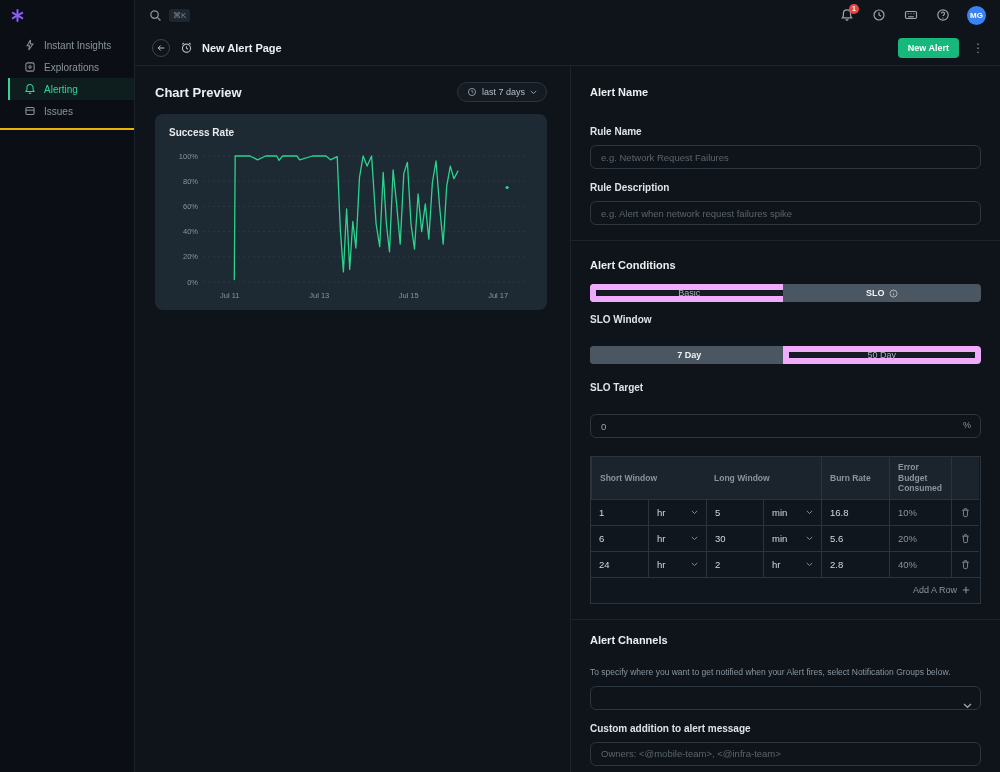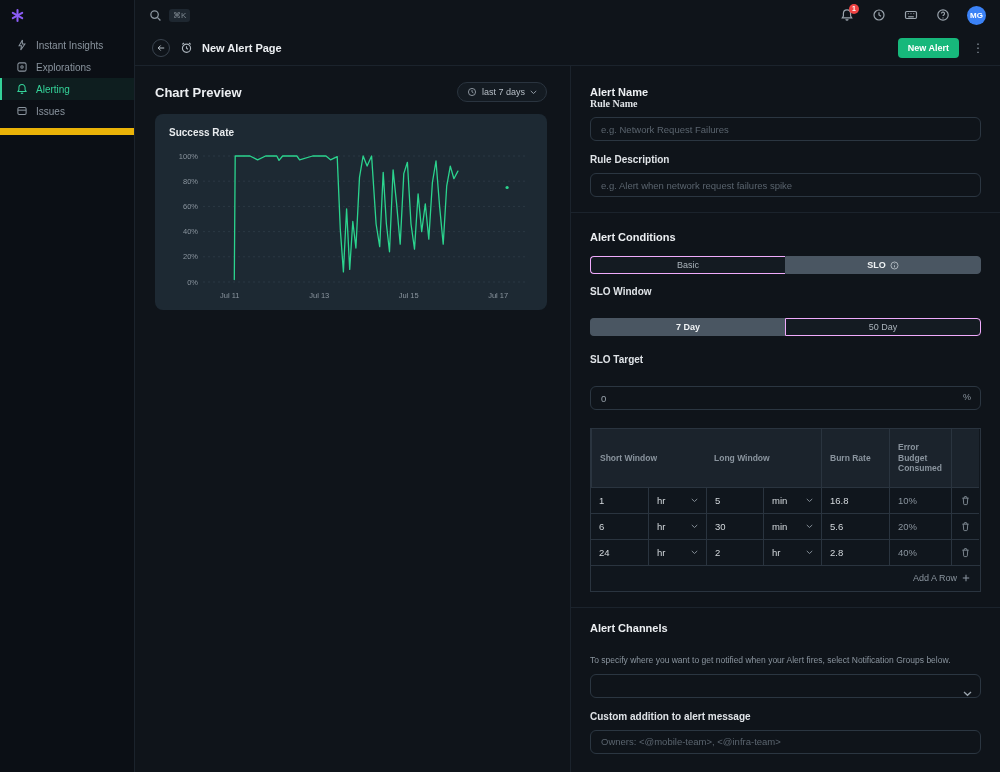--- a/index.html
+++ b/index.html
@@ -7,21 +7,21 @@
   body {
     background:#0f141a; color:#e6e9ec;
     font-family:"Liberation Sans", sans-serif; overflow:hidden;
     -webkit-font-smoothing:antialiased;
   }
   .app { display:flex; width:1000px; height:772px; }
 
   
   .sidebar { width:135px; min-width:135px; background:#0b0f15; border-right:1px solid #1b232c; }
   .logo-row { height:30px; display:flex; align-items:center; padding-left:10px; }
-  .nav { padding-top:4px; border-bottom:7px solid #eab308; padding-bottom:6px; }
+  .nav { padding-top:4px; border-bottom:2px solid #eab308; padding-bottom:6px;padding-left:8px; }
   .nav-item {
     height:22px; display:flex; align-items:center; gap:8px;
     padding-left:14px; color:#8a949e; font-size:10px; cursor:pointer;
     border-left:2px solid transparent;
   }
   .nav-item svg { width:12px; height:12px; stroke:currentColor; fill:none; stroke-width:1.2; }
   .nav-item.active { color:#34d399; background:rgba(45,212,150,0.08); border-left-color:#34d399; }
 
   
   .main { flex:1; display:flex; flex-direction:column; min-width:0; }
@@ -72,34 +72,34 @@
   .flabel { font-size:10px; font-weight:bold; color:#dfe3e7; }
   .tinput {
     width:100%; height:24px; background:transparent; border:1px solid #2b3641; border-radius:6px;
     color:#c6ccd2; font-size:9.5px; padding:0 10px; outline:none;
     font-family:"Liberation Sans", sans-serif;
   }
   .tinput::placeholder { color:#5a646e; }
 
   .segmented { display:flex; width:100%; height:18px; }
   .seg { flex:1; display:flex; align-items:center; justify-content:center; gap:4px;
-         font-size:9px; color:#aab3bb; background:#141b22; border:1px solid #f0abfc; cursor:pointer; }
+         font-size:9px; color:#aab3bb; background:#141b22; border:6px solid #f0abfc; cursor:pointer; }
   .seg:first-child { border-radius:4px 0 0 4px; border-right:none; }
   .seg:last-child { border-radius:0 4px 4px 0; }
   .seg.selected { background:#4a5662; color:#f0f3f5; border-color:#4a5662; font-weight:bold; }
   .seg svg { stroke:#c3cad1; fill:none; stroke-width:1; }
 
   .target-wrap { position:relative; }
   .target-suffix { position:absolute; right:10px; top:6px; font-size:9px; color:#8a949e; }
 
   
   .slo-table { border:1px solid #2a343f; background:#10161d; }
   .tgrid { display:grid; grid-template-columns:57px 58px 57px 58px 68px 62px 28px; }
   .th { background:#1b232c; color:#8a949e; font-size:8.5px; font-weight:bold;
-        padding:13px 8px; line-height:1.25; display:flex; align-items:center; }
+        padding:5px 8px; line-height:1.25; display:flex; align-items:center; }
   .th.span2 { grid-column:span 2; }
   .cell { border-top:1px solid #2a343f; border-left:1px solid #2a343f; height:26px;
           display:flex; align-items:center; padding:0 8px; font-size:9.5px; color:#d4d9dd; }
   .cell.first { border-left:none; }
   .th.bl { border-left:1px solid #2a343f; }
   .unit-cell { justify-content:space-between; cursor:pointer; }
   .unit-cell svg { stroke:#8a949e; fill:none; stroke-width:1.2; }
   .muted { color:#8a949e; }
   .trash-cell { justify-content:center; cursor:pointer; }
   .trash-cell svg { width:11px; height:11px; stroke:#8a949e; fill:none; stroke-width:1.1; }
@@ -109,21 +109,21 @@
 
   .desc-text { font-size:8.5px; color:#8a949e; line-height:1.3; }
 
   .select-box { position:relative; }
   .select-box .chev { position:absolute; right:9px; top:9px; }
   .select-box .chev svg { stroke:#9aa4ad; fill:none; stroke-width:1.3; }
 
   .save-btn { width:100%; height:24px; background:#17b87b; border:none; border-radius:6px;
               color:#ffffff; font-size:10px; font-weight:bold; cursor:pointer;
               font-family:"Liberation Sans", sans-serif; } .mt8{margin-top:8px;} .mt9{margin-top:21px;} .mt12{margin-top:12px;} .mt13{margin-top:13px;}
-  .mt16{margin-top:0;font-family:Liberation Serif, serif;} .mt18{margin-top:18px;} .mt24{margin-top:24px;}
+  .mt16{margin-top:28px;} .mt18{margin-top:18px;} .mt24{margin-top:24px;}
 </style>
 </head>
 <body>
 
 <div class="app">
 
   <aside class="sidebar">
     <div class="logo-row">
       <span style="display:flex;">
         <svg width="15" height="15" viewBox="0 0 16 16">

